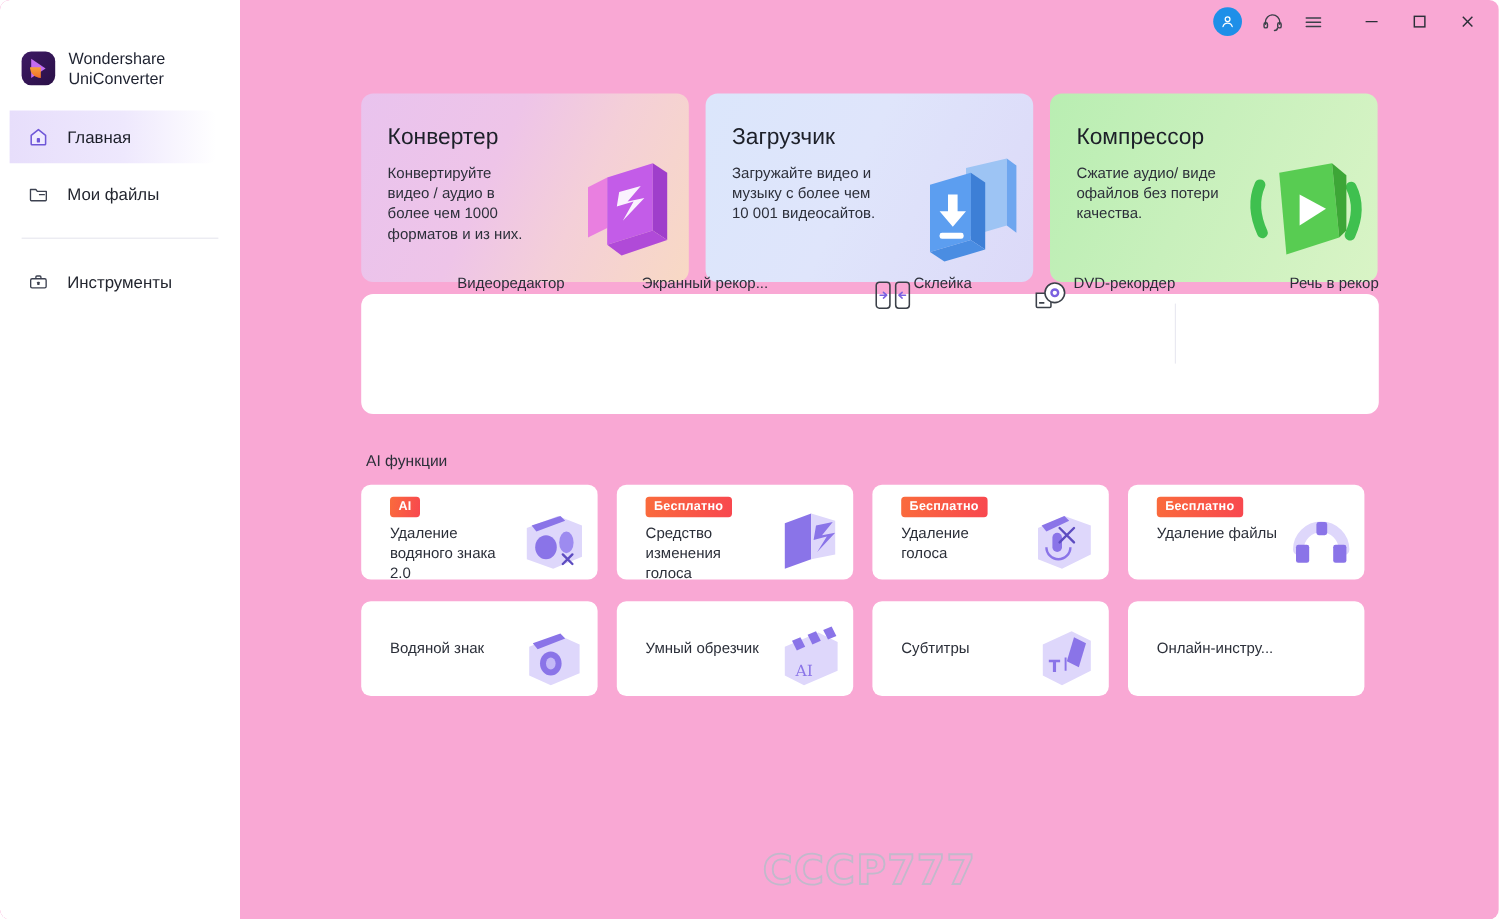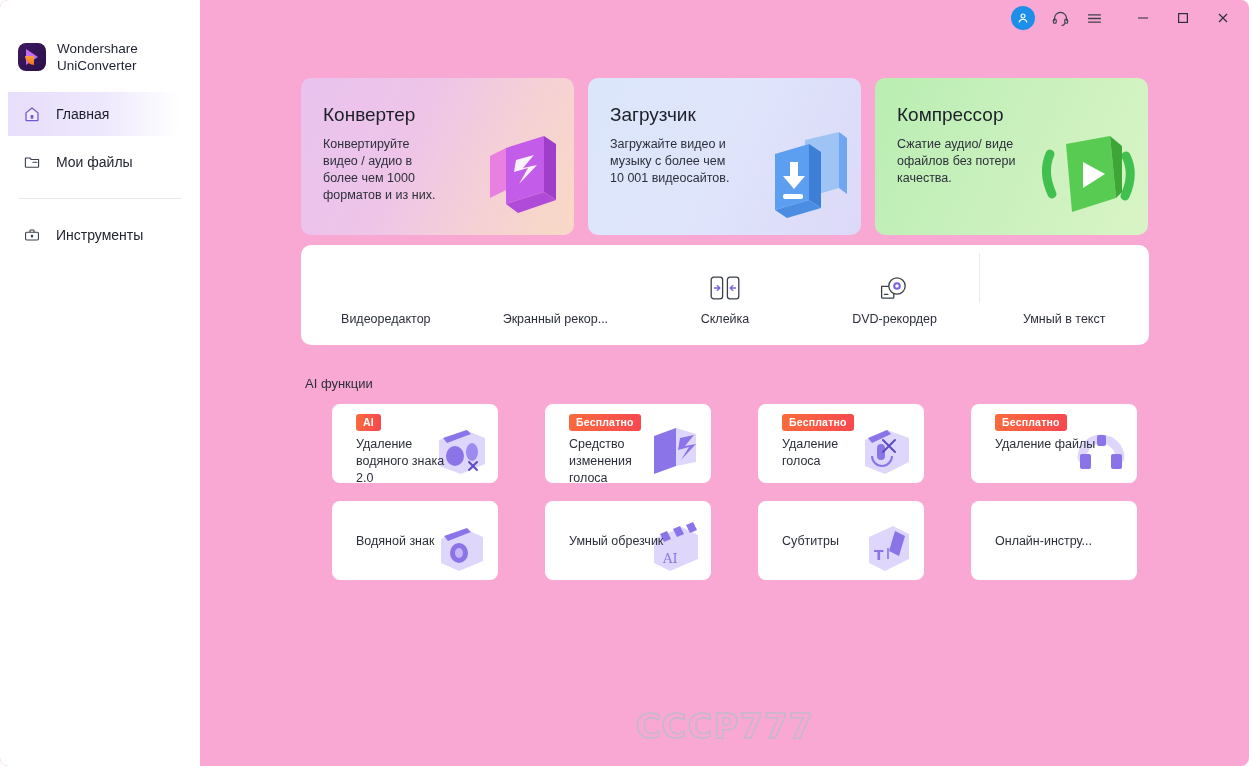--- a/index.html
+++ b/index.html
@@ -144,22 +144,22 @@
   
   .toolstrip {
     position: absolute; left: 101px; top: 245px;
     width: 848px; height: 100px;
     background: #ffffff; border-radius: 10px;
     display: flex; align-items: flex-end;
   }
   .tool {
     flex: 1 1 0;
     height: 116px;
-    display: flex; flex-direction: column;
-    align-items: center; justify-content: flex-end;
+    display: flex; flex-direction: row;
+    align-items: flex-start; justify-content: flex-end;
     padding-bottom: 19px;
     cursor: pointer;
     position: relative;
   }
   .tool-icon { height: 34px; width: 34px; margin-bottom: 7px; display: flex; align-items: center; justify-content: center; }
   .tool-label { font-size: 12.5px; color: #2b2f39; white-space: nowrap; }
   .tool.divided::before {
     content:""; position: absolute; left: 0; top: 24px;
     width: 1px; height: 50px; background: #e9e9f1;
   }
@@ -173,21 +173,21 @@
     position: absolute; left: 101px; top: 404px;
     width: 848px;
     display: grid;
     grid-template-columns: repeat(4, 197px);
     grid-auto-rows: 79px;
     column-gap: 16px; row-gap: 18px;
   }
   .ai-card {
     background: #ffffff; border-radius: 8px;
     position: relative; overflow: hidden; cursor: pointer;
-    display: flex; align-items: center; margin-left: 31px;
+    display: flex; align-items: center;
   }
   .badge {
     position: absolute; left: 24px; top: 10px;
     font-size: 10.5px; color: #ffffff;
     padding: 2px 7px 3px 7px;
     border-radius: 3px;
     background: linear-gradient(100deg, #fa6b3c 0%, #f8474f 100%);
     letter-spacing: .2px;
     font-weight: bold;
   }
@@ -386,21 +386,21 @@
             <path d="M5.4 20.4h3.4" stroke="#3b4049" stroke-width="1.3" stroke-linecap="round"></path>
             <circle cx="18" cy="12" r="8.2" fill="#ffffff" stroke="#3b4049" stroke-width="1.3"></circle>
             <circle cx="18" cy="12" r="2.8" fill="none" stroke="#7b61e0" stroke-width="2"></circle>
           </svg>
         </span>
         <span class="tool-label">DVD-рекордер</span>
       </div>
 
       <div class="tool divided">
         <span class="tool-icon"></span>
-        <span class="tool-label">Умный в текст</span>
+        <span class="tool-label">Речь в рекор</span>
       </div>
     </div>
 
     <div class="ai-heading">AI функции</div>
 
     <div class="ai-grid">
 
       <div class="ai-card with-badge">
         <span class="badge">AI</span>
         <span class="ai-label">Удаление

